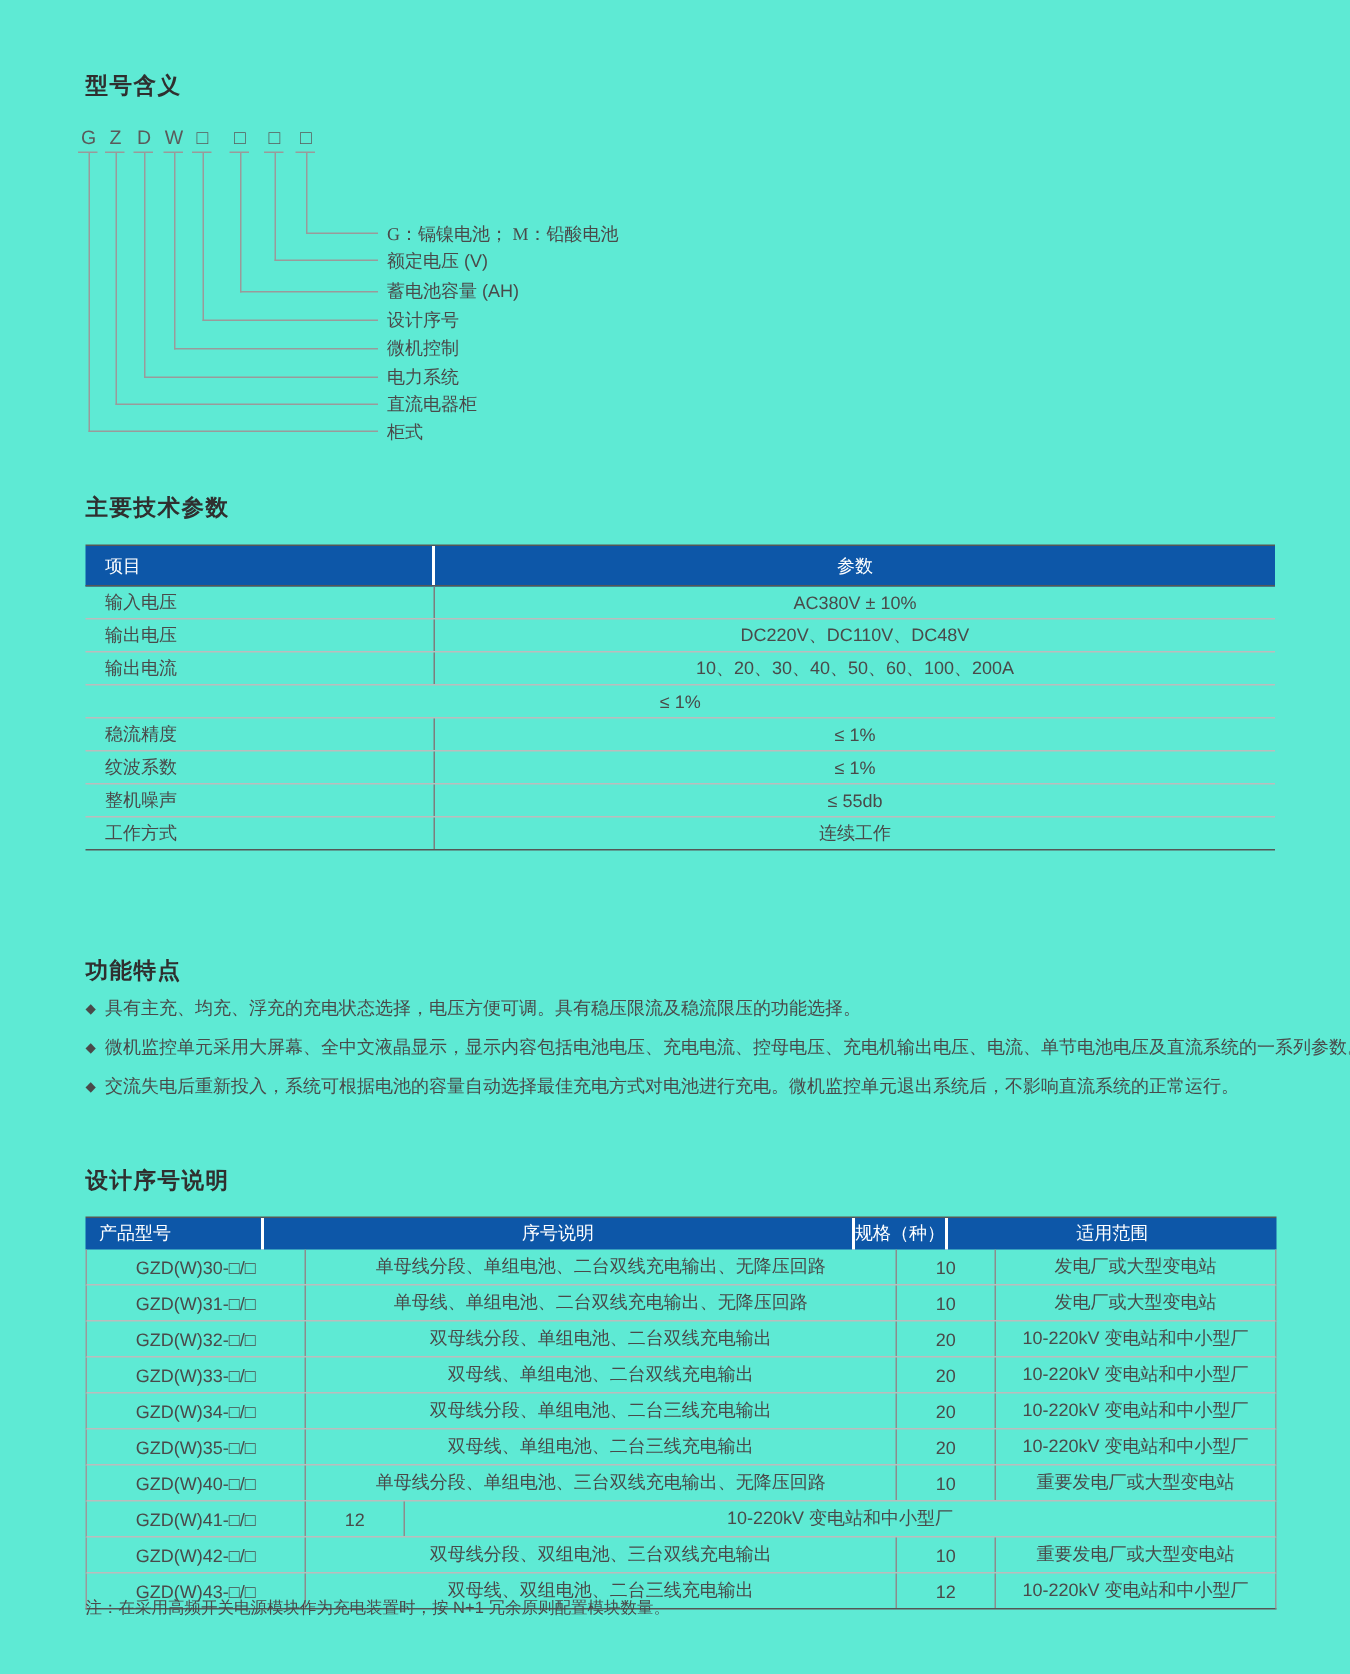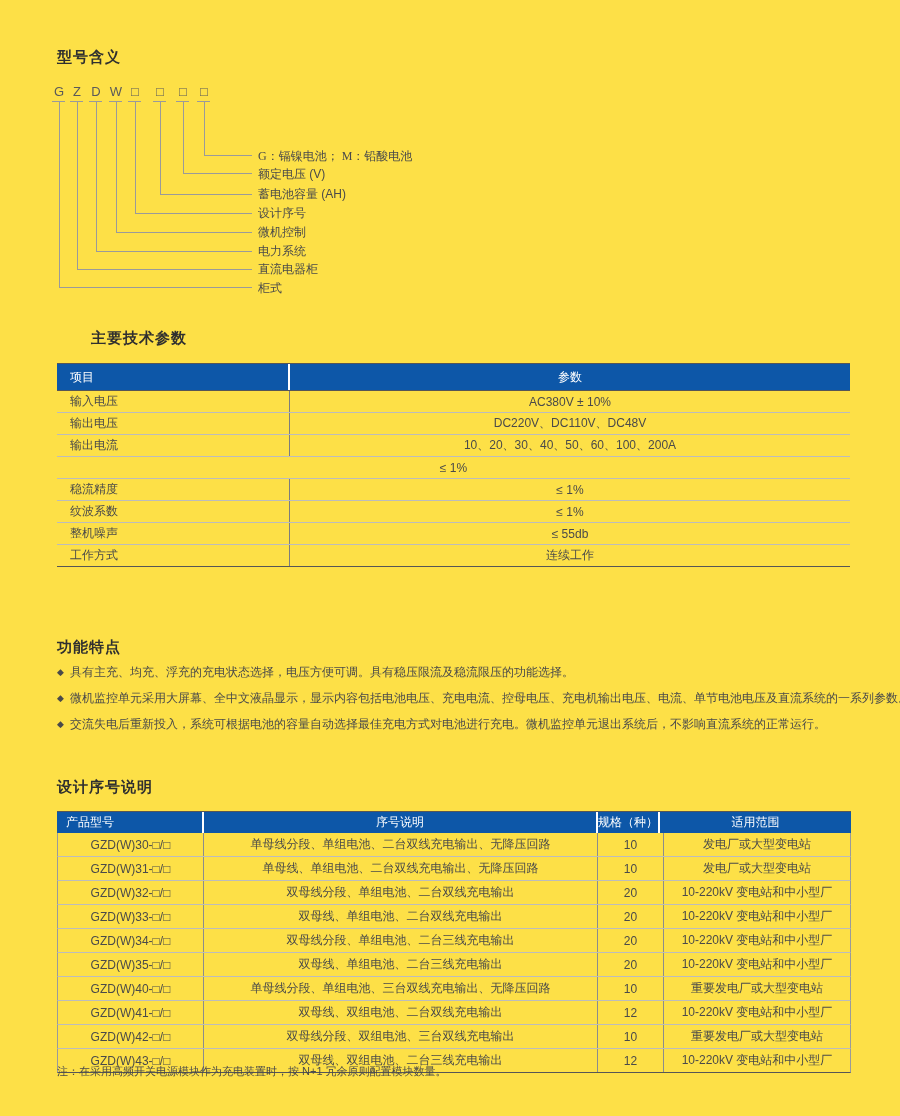--- a/index.html
+++ b/index.html
@@ -2,21 +2,21 @@
 <html><head>
 <meta charset="utf-8">
 <style>
   * { margin:0; padding:0; box-sizing:border-box; }
   html,body { background:#ffffff; }
   body {
     width:900px; height:1116px;
     font-family:"Liberation Sans","DejaVu Sans",sans-serif;
     color:#4a4a4a;
   }
-  .page { position:relative; width:900px; height:1116px; overflow:hidden; background:#fde047; }
+  .page { position:relative; width:900px; height:1116px; overflow:hidden; background:#5eead4; }
 
   .sec-title {
     position:absolute; left:57px;
     font-size:15px; font-weight:bold; color:#2f2f2f;
     letter-spacing:1px;
   }
 
   
   .code-char {
     position:absolute; top:84px; transform:translateX(-50%);
@@ -70,21 +70,21 @@
   .bullet { font-size:9px; margin-right:6px; position:relative; top:-1px; color:#4a4a4a; }
 
   
   .t2 {
     position:absolute; left:57px; top:811px; width:794px;
     border-top:1px solid #565656;
     font-size:12px;
   }
   .t2-header { display:flex; height:21px; background:#0d57a8; color:#fff; }
   .t2-header .h { display:flex; align-items:center; justify-content:center; }
-  .t2-header .hc1 { width:147px; justify-content:flex-start; padding-left:9px; border-right:2px solid #fff; }
+  .t2-header .hc1 { width:119px; justify-content:flex-start; padding-left:9px; border-right:2px solid #fff; }
   .t2-header .hc2 { width:394px; border-right:2px solid #fff; }
   .t2-header .hc3 { width:62px; border-right:2px solid #fff; }
   .t2-header .hc4 { flex:1; }
   .t2-row {
     display:flex; height:24px; border-bottom:1px solid #bcbcbc;
     border-left:1px solid #9a9a9a; border-right:1px solid #9a9a9a;
   }
   .t2-row:last-child { border-bottom:1px solid #565656; }
   .t2-row .c { display:flex; align-items:center; justify-content:center; white-space:nowrap; }
   .t2-row .rc1 { width:146px; border-right:1px solid #8c8c8c; }
@@ -133,21 +133,21 @@
 
   <div class="diagram-label" style="top:148px;font-family:Liberation Serif, serif;">G：镉镍电池； M：铅酸电池</div>
   <div class="diagram-label" style="top:166px;">额定电压 (V)</div>
   <div class="diagram-label" style="top:186px;">蓄电池容量 (AH)</div>
   <div class="diagram-label" style="top:205px;">设计序号</div>
   <div class="diagram-label" style="top:224px;">微机控制</div>
   <div class="diagram-label" style="top:243px;">电力系统</div>
   <div class="diagram-label" style="top:261px;">直流电器柜</div>
   <div class="diagram-label" style="top:280px;">柜式</div>
 
-  <div class="sec-title" style="top:329px;margin-left:34px;">主要技术参数</div>
+  <div class="sec-title" style="top:329px;">主要技术参数</div>
 
   <div class="t1">
     <div class="t1-header">
       <div class="h1">项目</div>
       <div class="h2">参数</div>
     </div>
     <div class="t1-row">
       <div class="c1">输入电压</div>
       <div class="c2">AC380V ± 10%</div>
     </div>
@@ -234,21 +234,20 @@
       <div class="c rc4">10-220kV 变电站和中小型厂</div>
     </div>
     <div class="t2-row">
       <div class="c rc1">GZD(W)40-□/□</div>
       <div class="c rc2">单母线分段、单组电池、三台双线充电输出、无降压回路</div>
       <div class="c rc3">10</div>
       <div class="c rc4">重要发电厂或大型变电站</div>
     </div>
     <div class="t2-row">
       <div class="c rc1">GZD(W)41-□/□</div>
-      <div class="c rc2">双母线、双组电池、二台双线充电输出</div>
       <div class="c rc3">12</div>
       <div class="c rc4">10-220kV 变电站和中小型厂</div>
     </div>
     <div class="t2-row">
       <div class="c rc1">GZD(W)42-□/□</div>
       <div class="c rc2">双母线分段、双组电池、三台双线充电输出</div>
       <div class="c rc3">10</div>
       <div class="c rc4">重要发电厂或大型变电站</div>
     </div>
     <div class="t2-row">

